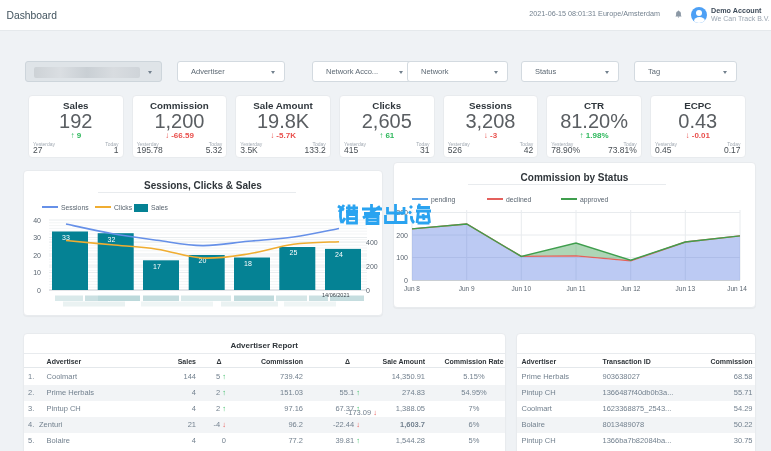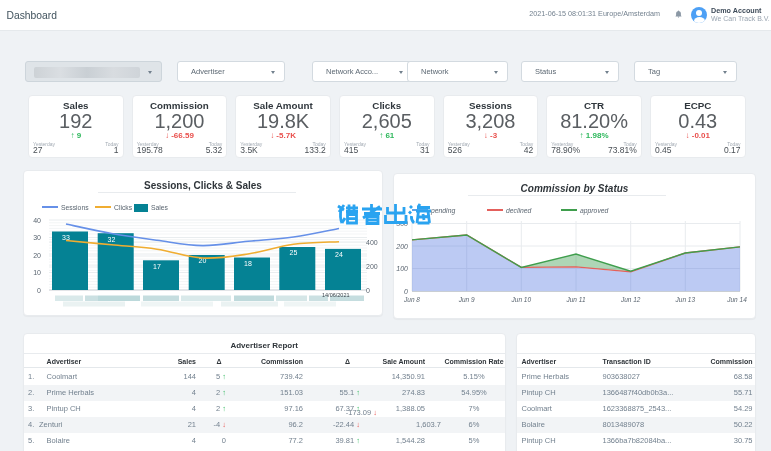--- a/index.html
+++ b/index.html
@@ -211,21 +211,21 @@
       <rect x="307" y="125.5" width="34" height="5.5" fill="#c5dddf"></rect>
       <rect x="40" y="131.5" width="62" height="5" fill="#eaf2f2"></rect>
       <rect x="118" y="131.5" width="72" height="5" fill="#eff5f5"></rect>
       <rect x="198" y="131.5" width="57" height="5" fill="#eaf2f2"></rect>
       <rect x="261" y="131.5" width="52" height="5" fill="#eff5f5"></rect>
       <text x="299" y="126.5" font-size="5.5" fill="#3f474e">14/06/2021</text>
     </g>
   </svg>
 </div>
 
-<div class="card" id="chart2" style="left:393px; top:173px; width:363px; height:146px;font-style:italic;">
+<div class="card" id="chart2" style="left:393px; top:162px; width:363px; height:146px;">
   <div class="ctitle">Commission by Status</div>
   <div class="cdiv" style="margin-left:74px;"></div>
   <div class="legend" style="left:18px; top:33px;"><span class="lg-line" style="background:#5ba3e8;"></span>pending</div>
   <div class="legend" style="left:93px; top:33px;"><span class="lg-line" style="background:#e4605c;"></span>declined</div>
   <div class="legend" style="left:167px; top:33px;"><span class="lg-line" style="background:#3f9e4d;"></span>approved</div>
   <svg width="363" height="146" viewBox="0 0 363 146" style="position:absolute; left:-1px; top:-1px;" id="svg2">
     <g stroke="#e8ebee" stroke-width="1">
       <line x1="19" y1="48" x2="19" y2="118"></line>
         <line x1="73.7" y1="48" x2="73.7" y2="118"></line>
       <line x1="128.3" y1="48" x2="128.3" y2="118"></line>
@@ -318,21 +318,21 @@
     <span class="c ar" style="left:340px;width:61px;">1,388.05</span>
     <span class="c" style="left:410px;width:80px;text-align:center;">7%</span>
   </div>
   <div class="trow alt" style="top:83px;">
     <span class="c" style="left:4px;">4.</span>
       <span class="c" style="left:15px;">Zenturi</span>
     <span class="c ar" style="left:130px;width:42px;">21</span>
     <span class="c ar" style="left:166px;width:36px;">-4 <span class="red">↓</span></span>
     <span class="c ar" style="left:220px;width:59px;">96.2</span>
     <span class="c ar" style="left:280px;width:56px;">-22.44 <span class="red">↓</span></span>
-    <span class="c ar" style="left:356px;width:61px;">1,603.7</span>
+    <span class="c ar" style="left:340px;width:61px;font-weight:bold;">1,603.7</span>
     <span class="c" style="left:410px;width:80px;text-align:center;">6%</span>
   </div>
   <div class="trow" style="top:99px;">
     <span class="c" style="left:4px;">5.</span>
       <span class="c" style="left:22.6px;">Bolaire</span>
     <span class="c ar" style="left:130px;width:42px;">4</span>
     <span class="c ar" style="left:166px;width:36px;">0</span>
     <span class="c ar" style="left:220px;width:59px;">77.2</span>
     <span class="c ar" style="left:280px;width:56px;">39.81 <span class="green">↑</span></span>
     <span class="c ar" style="left:340px;width:61px;">1,544.28</span>

